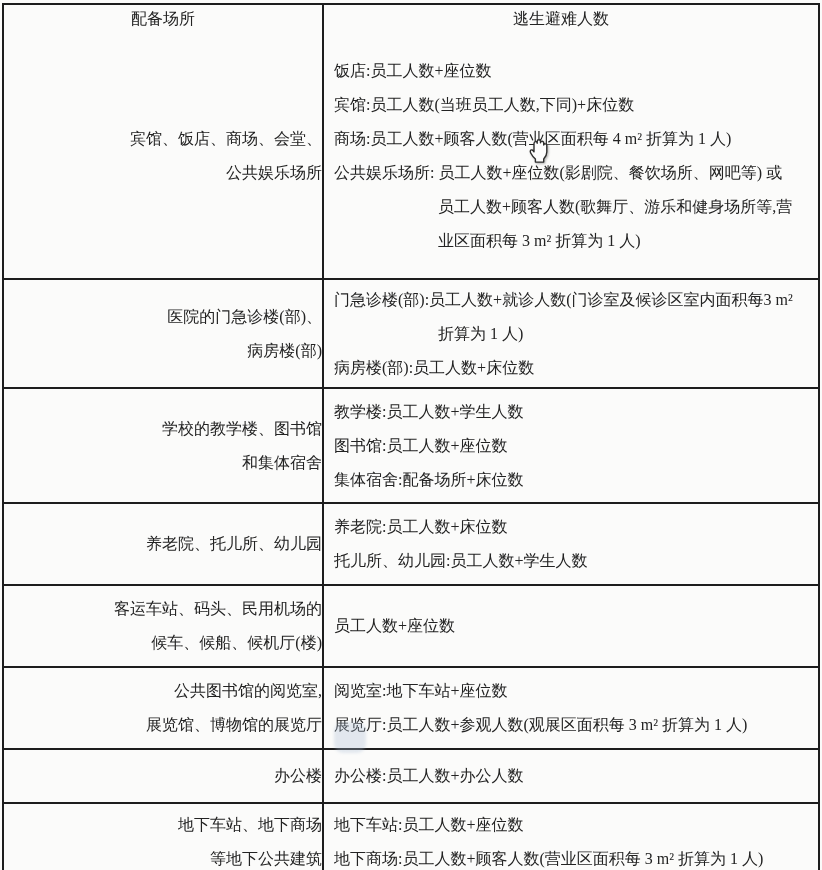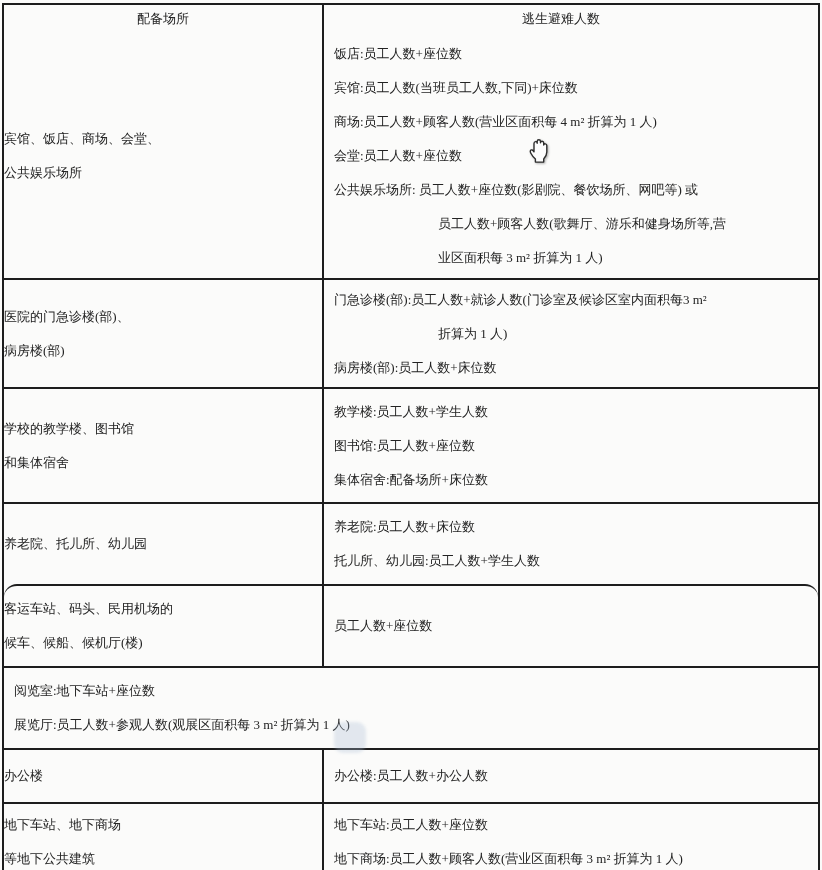--- a/index.html
+++ b/index.html
@@ -15,30 +15,30 @@
     position:absolute;left:2px;top:3px;width:814px;
     border:2px solid #1d1d1d;
     border-bottom-width:3px;
     background:#fbfbfa;
   }
   .row{display:flex;border-top:2px solid #1d1d1d;}
   .row:first-child{border-top:none;}
   .cell-l{
     width:318px;flex:0 0 318px;
     border-right:2px solid #1d1d1d;
-    display:flex;flex-direction:column;justify-content:center;align-items:flex-start;
+    display:flex;flex-direction:column;justify-content:center;align-items:flex-end;
     text-align:center;
   }
   .cell-r{
     flex:1 1 auto;
     display:flex;flex-direction:column;justify-content:center;
     padding-left:10px;padding-right:20px;
   }
   .hdr .cell-l,.hdr .cell-r{justify-content:center;align-items:center;text-align:center;padding-left:0;}
-  .line{font-size:13px;line-height:34px;white-space:nowrap;}
+  .line{font-size:16px;line-height:34px;white-space:nowrap;}
   .hdr .line{line-height:28px;}
   .ind{padding-left:104px;}
   .hand-cursor{
     position:absolute;left:524px;top:135px;width:30px;height:32px;
     filter:drop-shadow(1.5px 1.5px 1px rgba(0,0,0,0.3));
     pointer-events:none;
   }
   .smudge{
     position:absolute;left:334px;top:722px;width:32px;height:31px;
     background:#a9bcd4;opacity:0.3;border-radius:9px;
@@ -61,21 +61,20 @@
     <div id="tbody">
         <div class="row" style="height: 245px;">
           <div class="cell-l">
             <div class="line">宾馆、饭店、商场、会堂、</div>
             <div class="line">公共娱乐场所</div>
           </div>
           <div class="cell-r">
             <div class="line">饭店:员工人数+座位数</div>
             <div class="line">宾馆:员工人数(当班员工人数,下同)+床位数</div>
             <div class="line">商场:员工人数+顾客人数(营业区面积每 4 m² 折算为 1 人)</div>
-            <div class="line">会堂:员工人数+座位数</div>
             <div class="line">公共娱乐场所: 员工人数+座位数(影剧院、餐饮场所、网吧等) 或</div>
             <div class="line ind">员工人数+顾客人数(歌舞厅、游乐和健身场所等,营</div>
             <div class="line ind">业区面积每 3 m² 折算为 1 人)</div>
           </div>
         </div>
         <div class="row" style="height: 107px;">
           <div class="cell-l">
             <div class="line">医院的门急诊楼(部)、</div>
             <div class="line">病房楼(部)</div>
           </div>
@@ -98,30 +97,34 @@
         </div>
         <div class="row" style="height: 80px;">
           <div class="cell-l">
             <div class="line">养老院、托儿所、幼儿园</div>
           </div>
           <div class="cell-r">
             <div class="line">养老院:员工人数+床位数</div>
             <div class="line">托儿所、幼儿园:员工人数+学生人数</div>
           </div>
         </div>
-        <div class="row" style="height: 80px; border-radius: 13px;">
+        <div class="row" style="height: 80px;">
           <div class="cell-l">
             <div class="line">客运车站、码头、民用机场的</div>
             <div class="line">候车、候船、候机厅(楼)</div>
           </div>
           <div class="cell-r">
             <div class="line">员工人数+座位数</div>
           </div>
         </div>
         <div class="row" style="height: 80px;">
+          <div class="cell-l">
+            <div class="line">公共图书馆的阅览室,</div>
+            <div class="line">展览馆、博物馆的展览厅</div>
+          </div>
           <div class="cell-r">
             <div class="line">阅览室:地下车站+座位数</div>
             <div class="line">展览厅:员工人数+参观人数(观展区面积每 3 m² 折算为 1 人)</div>
           </div>
         </div>
         <div class="row" style="height: 52px;">
           <div class="cell-l">
             <div class="line">办公楼</div>
           </div>
           <div class="cell-r">

